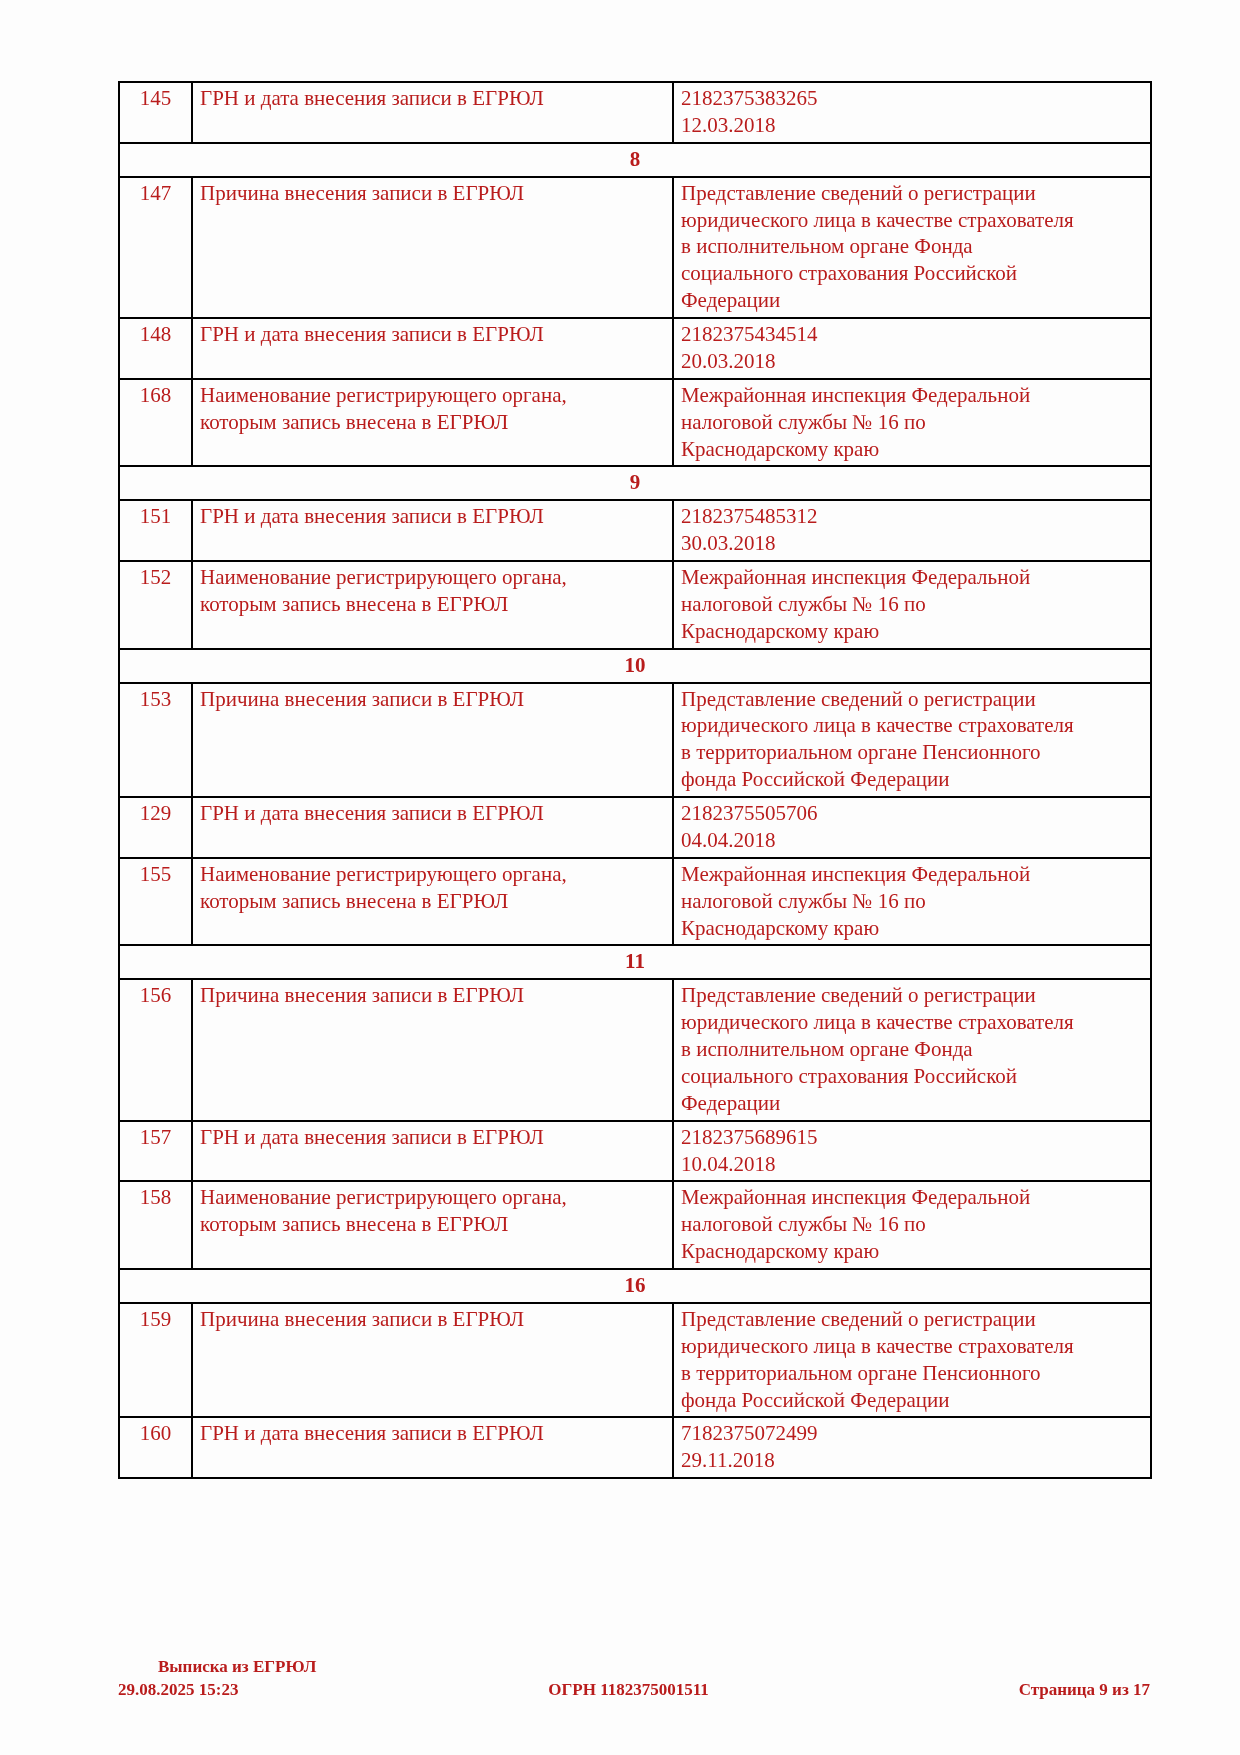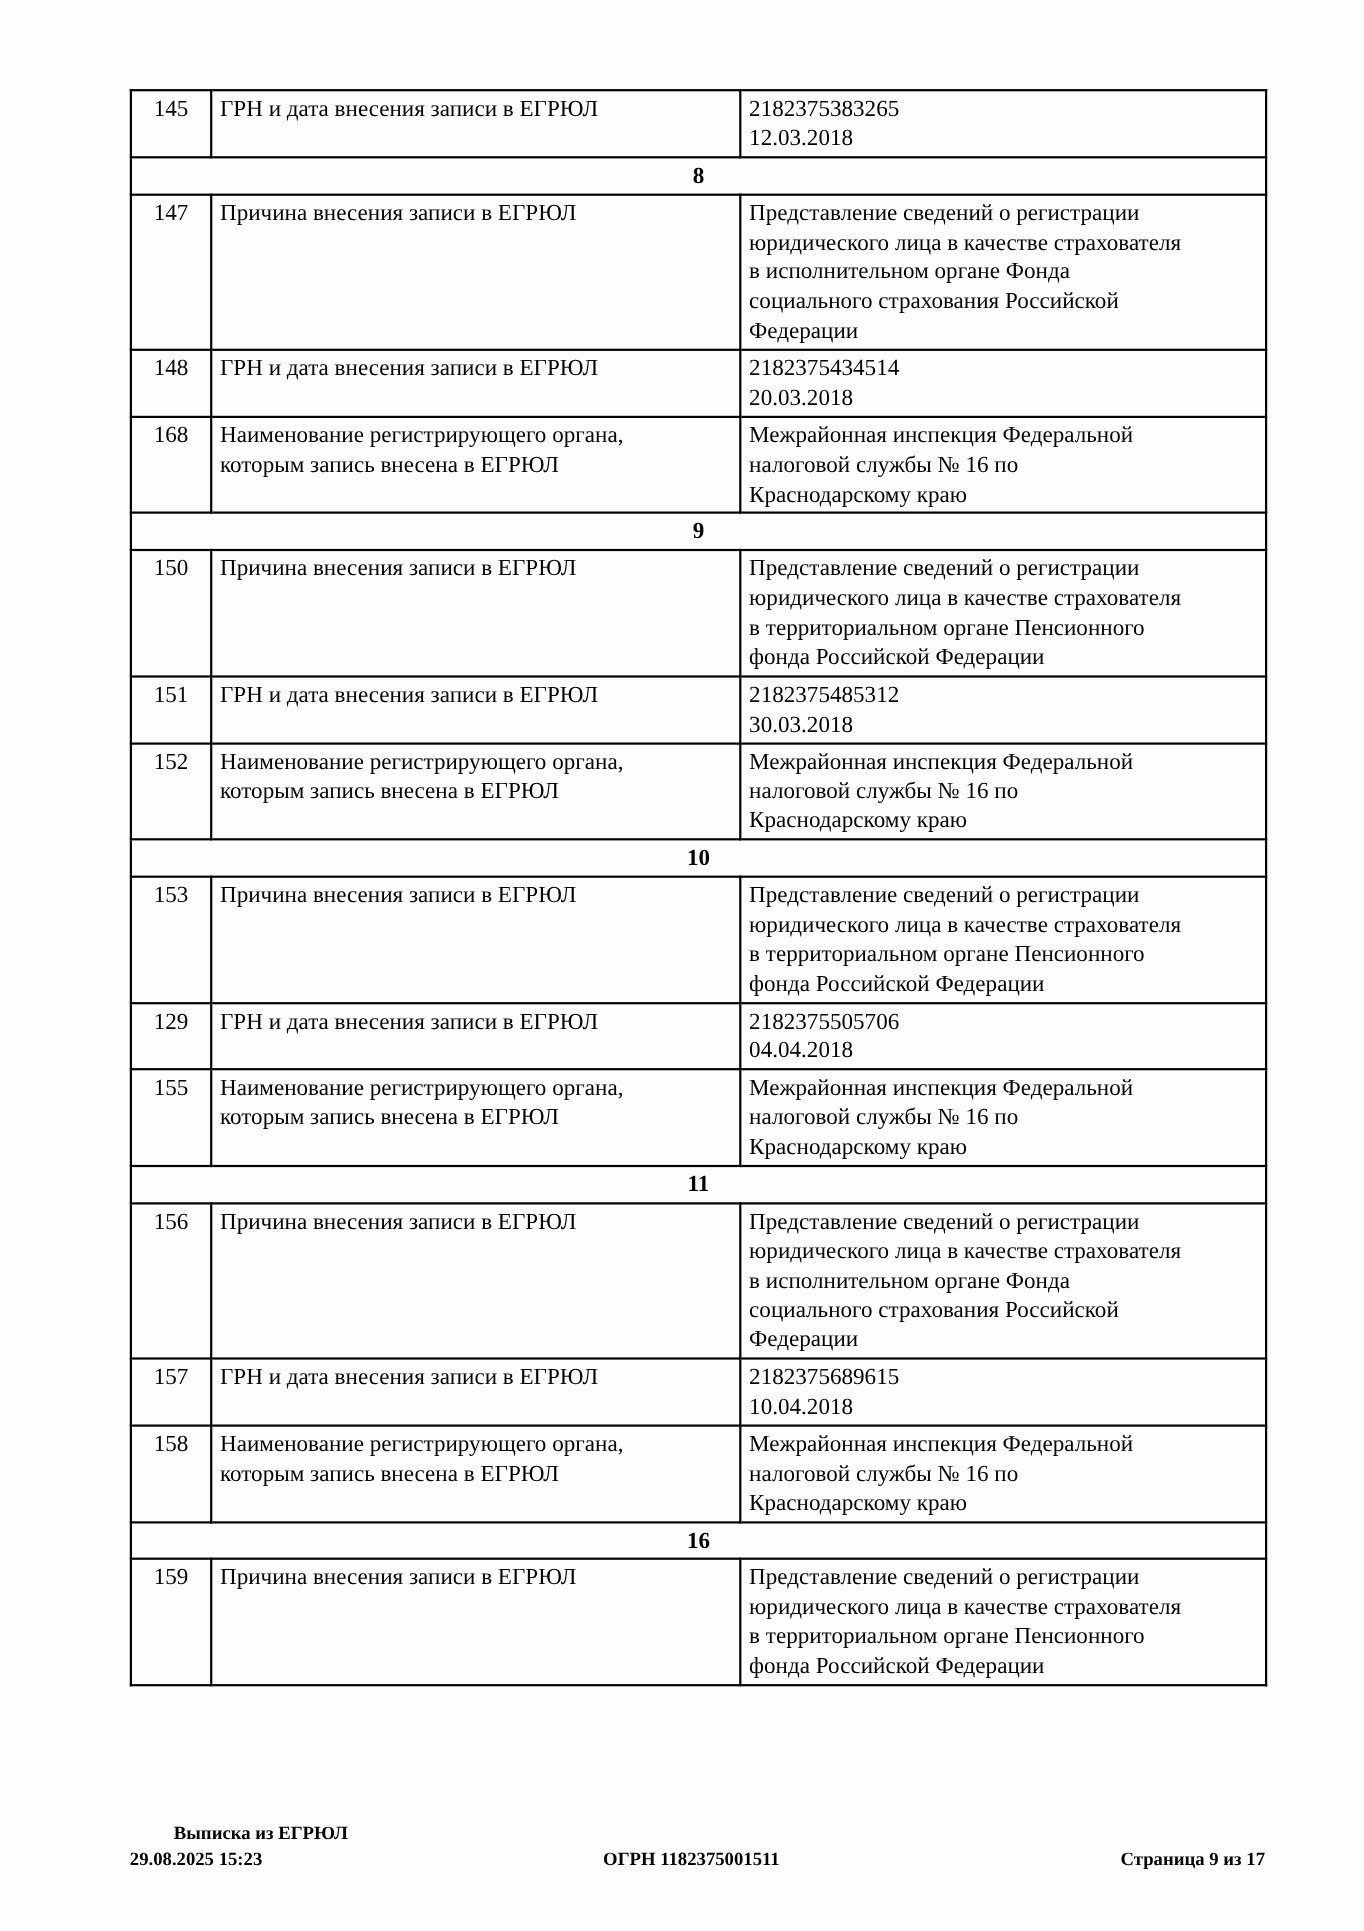--- a/index.html
+++ b/index.html
@@ -1,21 +1,21 @@
 <!DOCTYPE html>
 <html><head>
 <meta charset="utf-8">
 <style>
   html, body { margin:0; padding:0; background:#ffffff; }
   .page {
     position:relative;
     width:1240px; height:1755px;
     background:#fdfdfd;
     font-family:"Liberation Serif", serif;
-    color:#000000;
+    color:#b91c1c;
     overflow:hidden;
   }
   table.egrul-table {
     position:absolute;
     left:118px; top:81px;
     width:1032px;
     border-collapse:collapse;
     table-layout:fixed;
   }
   table.egrul-table td {
@@ -96,28 +96,20 @@
           <td class="field-label-cell">Наименование регистрирующего органа,
 которым запись внесена в ЕГРЮЛ</td>
           <td class="field-value-cell">Межрайонная инспекция Федеральной
 налоговой службы № 16 по
 Краснодарскому краю</td>
         </tr>
         <tr>
           <td colspan="3" class="section-cell">9</td>
         </tr>
         <tr>
-          <td class="row-number-cell">150</td>
-          <td class="field-label-cell">Причина внесения записи в ЕГРЮЛ</td>
-          <td class="field-value-cell">Представление сведений о регистрации
-юридического лица в качестве страхователя
-в территориальном органе Пенсионного
-фонда Российской Федерации</td>
-        </tr>
-        <tr>
           <td class="row-number-cell">151</td>
           <td class="field-label-cell">ГРН и дата внесения записи в ЕГРЮЛ</td>
           <td class="field-value-cell">2182375485312
 30.03.2018</td>
         </tr>
         <tr>
           <td class="row-number-cell">152</td>
           <td class="field-label-cell">Наименование регистрирующего органа,
 которым запись внесена в ЕГРЮЛ</td>
           <td class="field-value-cell">Межрайонная инспекция Федеральной
@@ -178,20 +170,26 @@
         <tr>
           <td colspan="3" class="section-cell">16</td>
         </tr>
         <tr>
           <td class="row-number-cell">159</td>
           <td class="field-label-cell">Причина внесения записи в ЕГРЮЛ</td>
           <td class="field-value-cell">Представление сведений о регистрации
 юридического лица в качестве страхователя
 в территориальном органе Пенсионного
 фонда Российской Федерации</td>
+        </tr>
+        <tr>
+          <td class="row-number-cell">160</td>
+          <td class="field-label-cell">ГРН и дата внесения записи в ЕГРЮЛ</td>
+          <td class="field-value-cell">7182375072499
+29.11.2018</td>
         </tr>
       </tbody>
   </table>
 
   <div class="footer">
     <div class="footer-title">Выписка из ЕГРЮЛ</div>
     <div class="footer-line">
       <span>29.08.2025 15:23</span>
       <span>ОГРН 1182375001511</span>
       <span>Страница 9 из 17</span>

